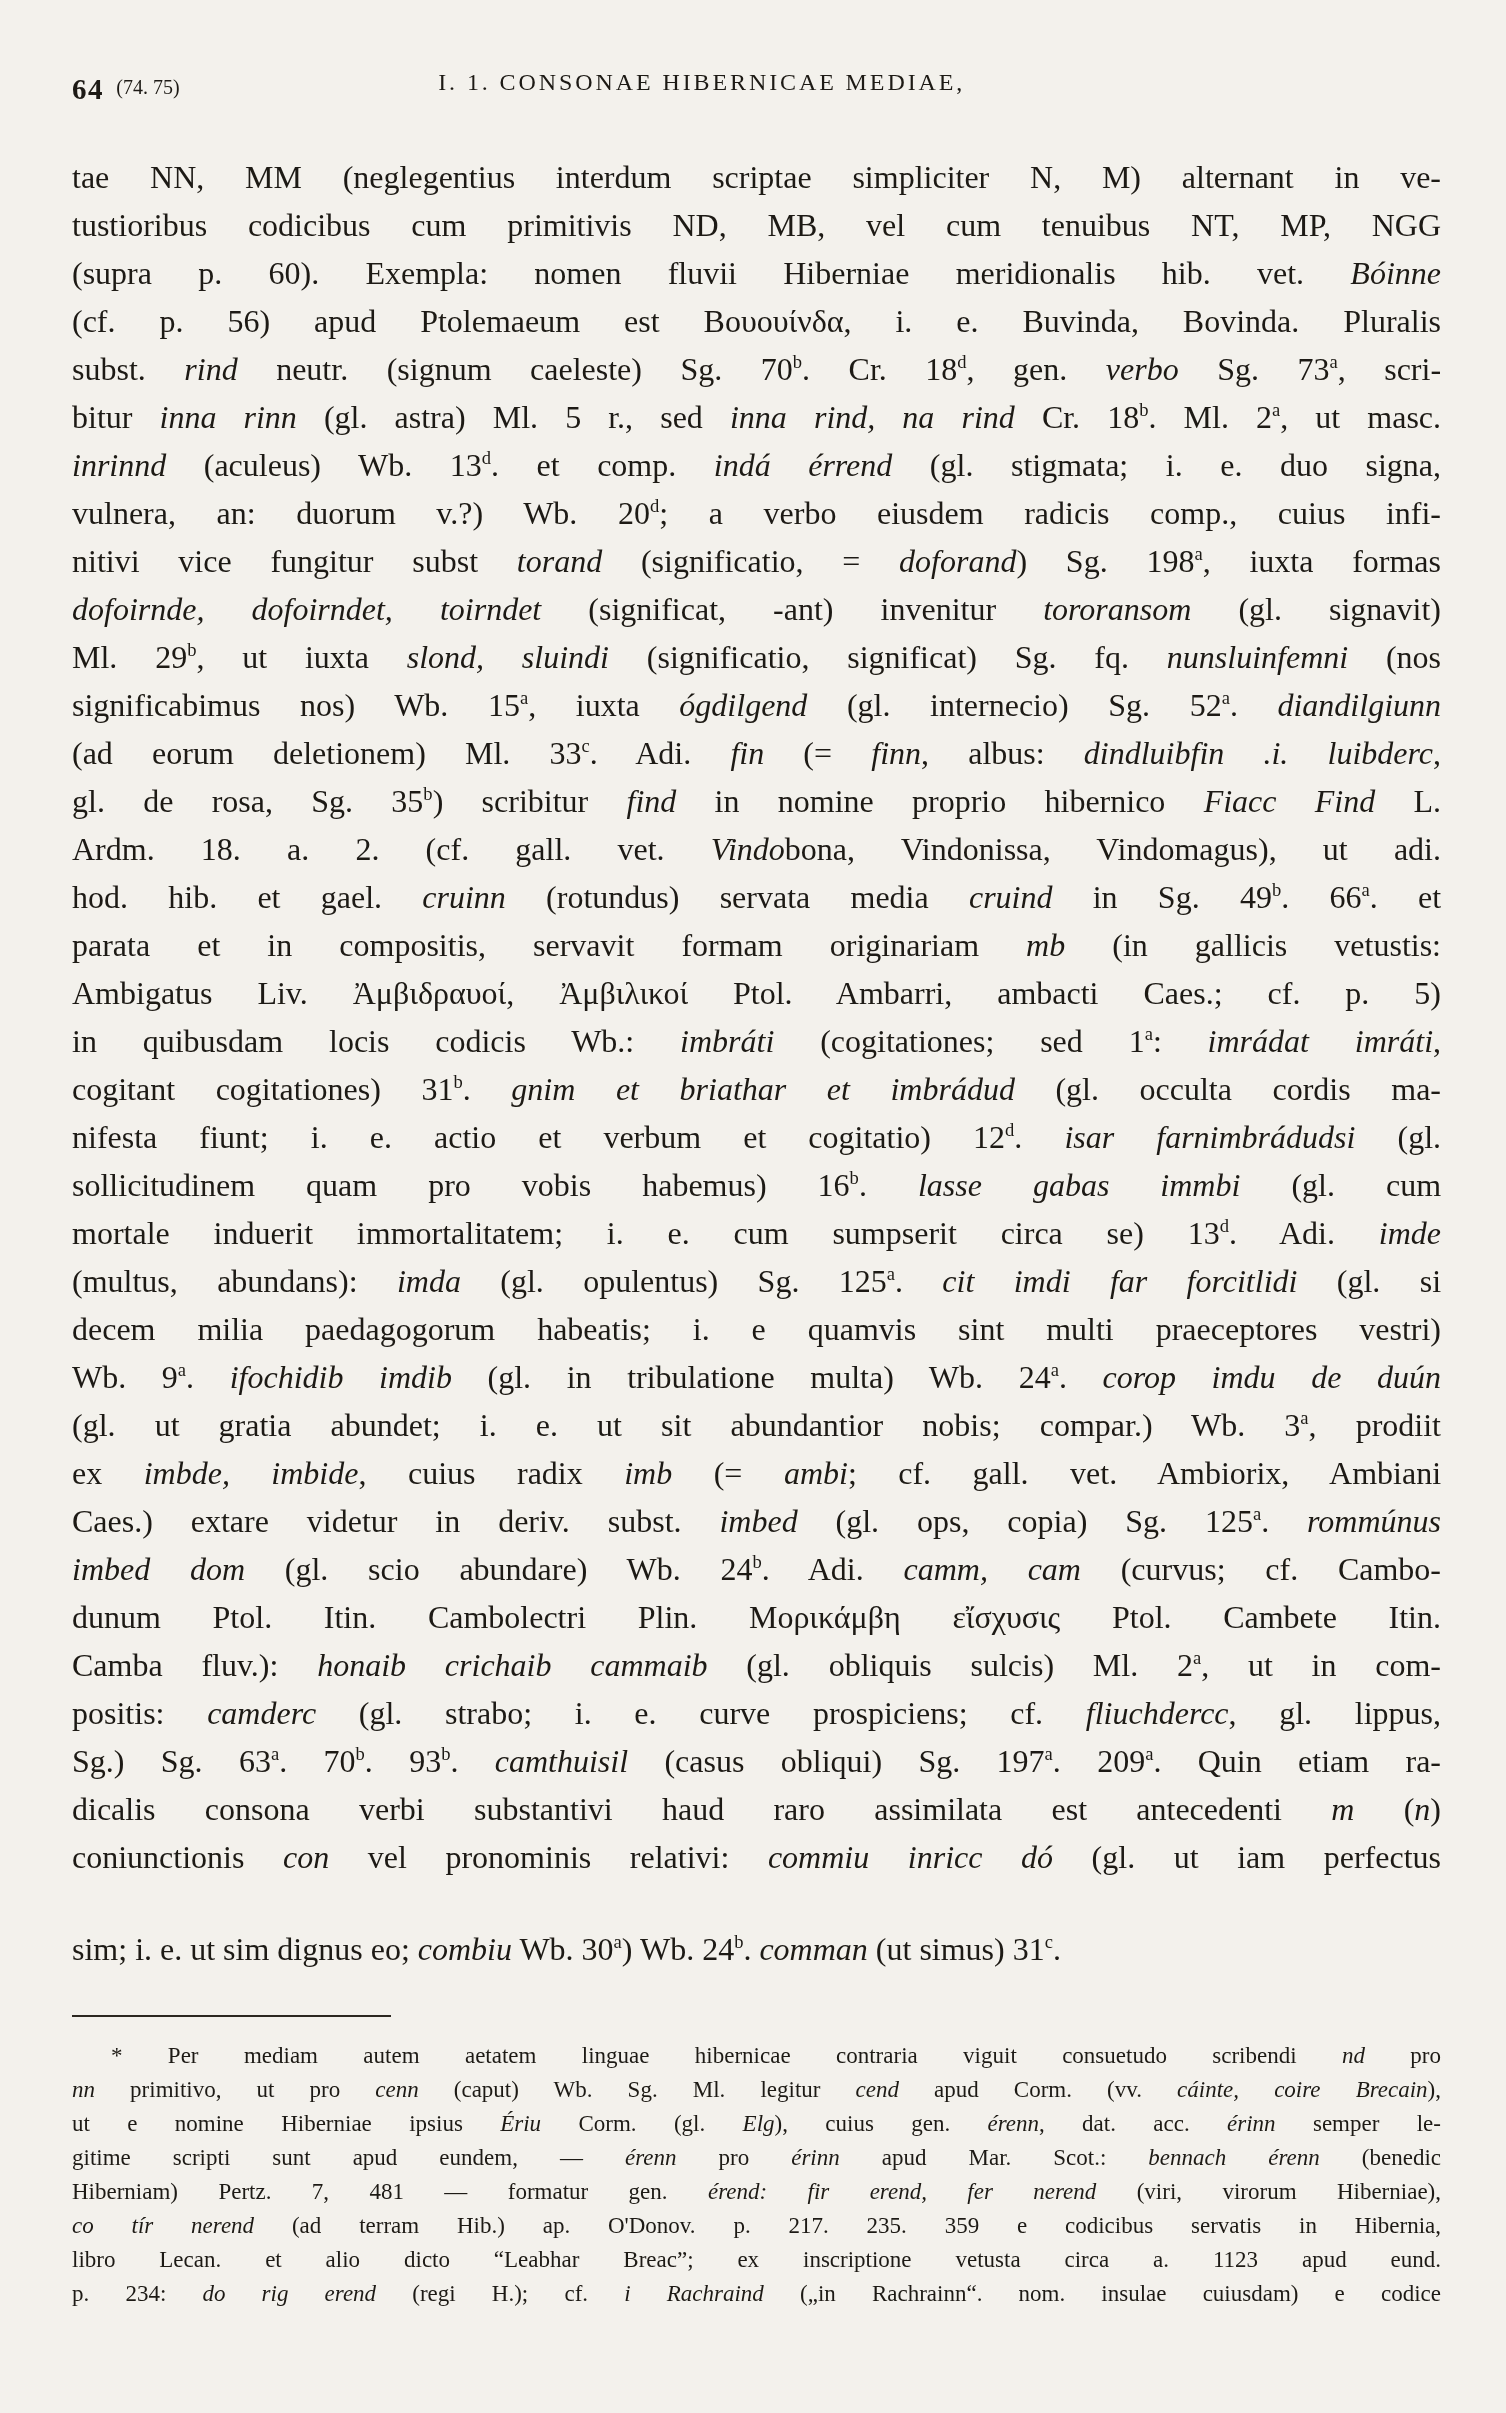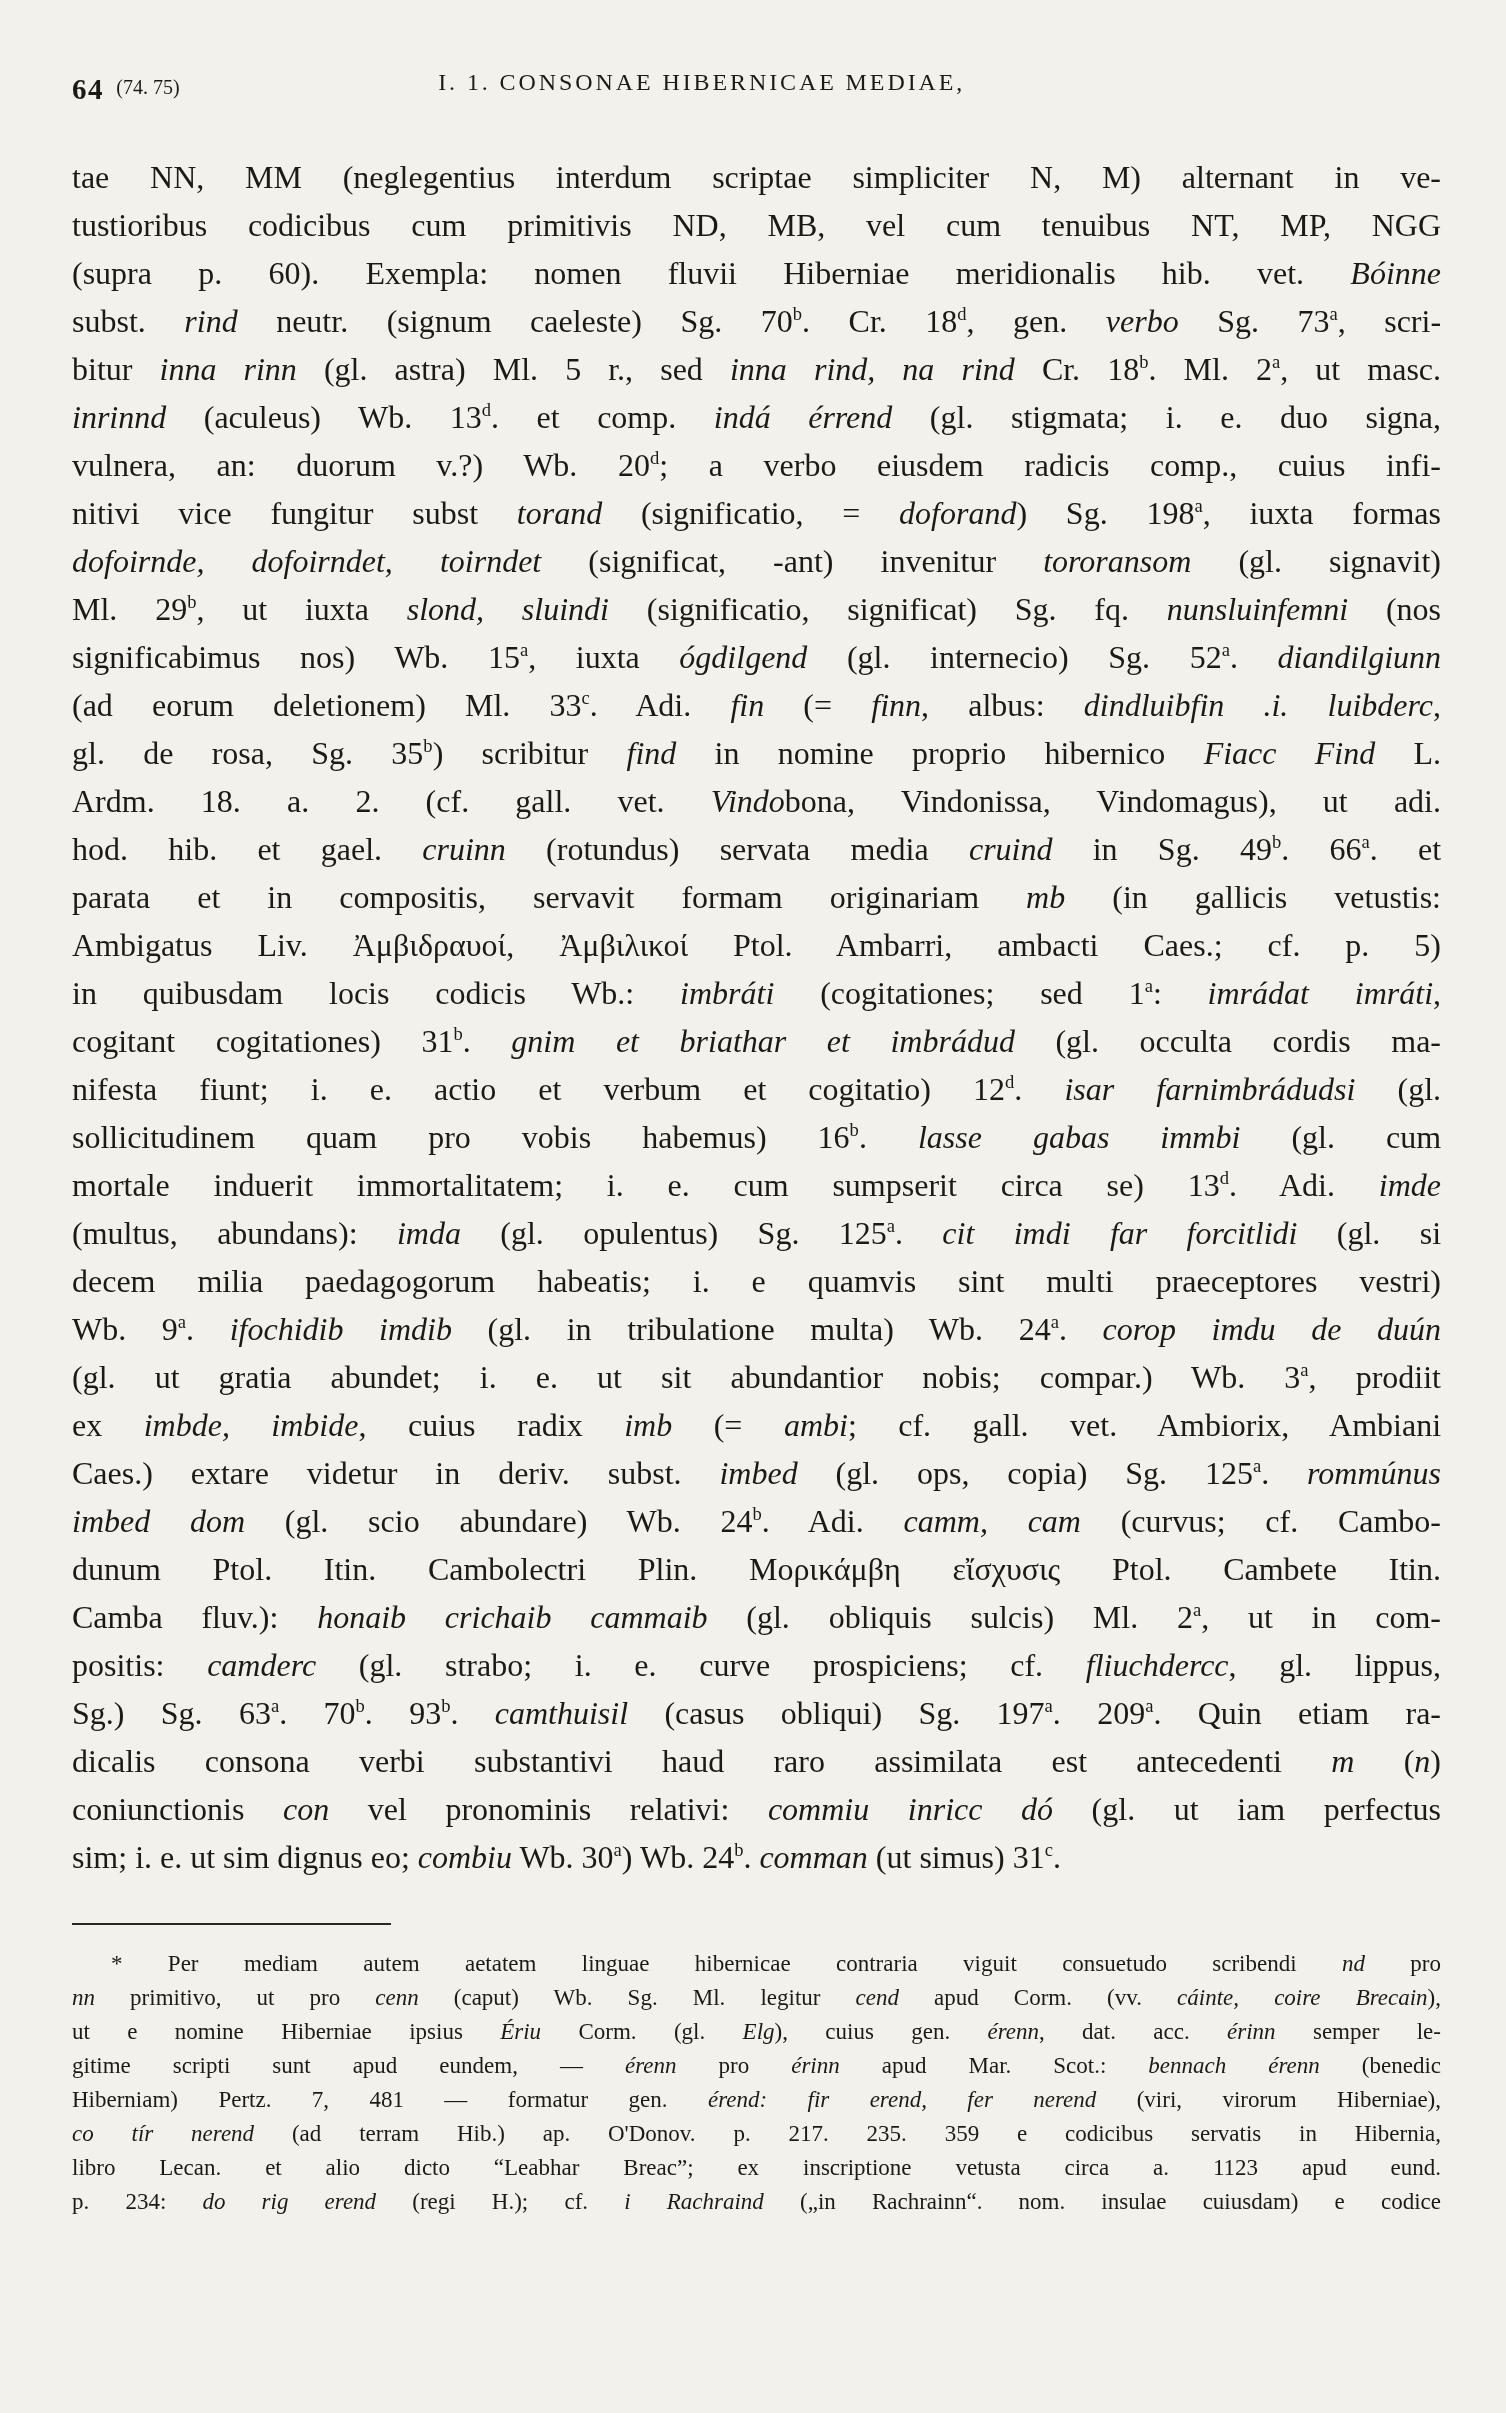--- a/index.html
+++ b/index.html
@@ -36,21 +36,21 @@
   }
   .body-text {
     margin-top: 44px;
     font-size: 32px;
     line-height: 48px;
   }
   .line {
     text-align: justify;
     text-align-last: justify;
   }
-  .line.last { text-align-last: auto; }
+  .line.last { text-align-last: auto; margin-top: 44px; }
   i { font-style: italic; }
   sup { font-size: 0.58em; vertical-align: super; line-height: 0; }
   .footnote-rule {
     width: 319px;
     height: 2.4px;
     background: #2b2720;
     margin: 42px 0 0 0;
   }
   .footnote {
     margin-top: 22px;
@@ -69,20 +69,21 @@
       <span class="num">64</span>
       <span class="ref">(74. 75)</span>
     </div>
     <div class="running-title">I. 1. CONSONAE HIBERNICAE MEDIAE,</div>
   </header>
 
   <main class="body-text">
       <div class="line">tae NN, MM (neglegentius interdum scriptae simpliciter N, M) alternant in ve-</div>
       <div class="line">tustioribus codicibus cum primitivis ND, MB, vel cum tenuibus NT, MP, NGG</div>
       <div class="line">(supra p. 60).  Exempla: nomen fluvii Hiberniae meridionalis hib. vet. <i>Bóinne</i></div>
+      <div class="line">(cf. p. 56) apud Ptolemaeum est Βουουίνδα, i. e. Buvinda, Bovinda.  Pluralis</div>
       <div class="line">subst. <i>rind</i> neutr. (signum caeleste) Sg. 70<sup>b</sup>. Cr. 18<sup>d</sup>, gen. <i>verbo</i> Sg. 73<sup>a</sup>, scri-</div>
       <div class="line">bitur <i>inna rinn</i> (gl. astra) Ml. 5 r., sed <i>inna rind, na rind</i> Cr. 18<sup>b</sup>. Ml. 2<sup>a</sup>, ut masc.</div>
       <div class="line"><i>inrinnd</i> (aculeus) Wb. 13<sup>d</sup>. et comp. <i>indá érrend</i> (gl. stigmata; i. e. duo signa,</div>
       <div class="line">vulnera, an: duorum v.?) Wb. 20<sup>d</sup>; a verbo eiusdem radicis comp., cuius infi-</div>
       <div class="line">nitivi vice fungitur subst <i>torand</i> (significatio, = <i>doforand</i>) Sg. 198<sup>a</sup>, iuxta formas</div>
       <div class="line"><i>dofoirnde, dofoirndet, toirndet</i> (significat, -ant) invenitur <i>tororansom</i> (gl. signavit)</div>
       <div class="line">Ml. 29<sup>b</sup>, ut iuxta <i>slond, sluindi</i> (significatio, significat) Sg. fq. <i>nunsluinfemni</i> (nos</div>
       <div class="line">significabimus nos) Wb. 15<sup>a</sup>, iuxta <i>ógdilgend</i> (gl. internecio) Sg. 52<sup>a</sup>. <i>diandilgiunn</i></div>
       <div class="line">(ad eorum deletionem) Ml. 33<sup>c</sup>.  Adi. <i>fin</i> (= <i>finn</i>, albus: <i>dindluibfin .i. luibderc</i>,</div>
       <div class="line">gl. de rosa, Sg. 35<sup>b</sup>) scribitur <i>find</i> in nomine proprio hibernico <i>Fiacc Find</i> L.</div>

